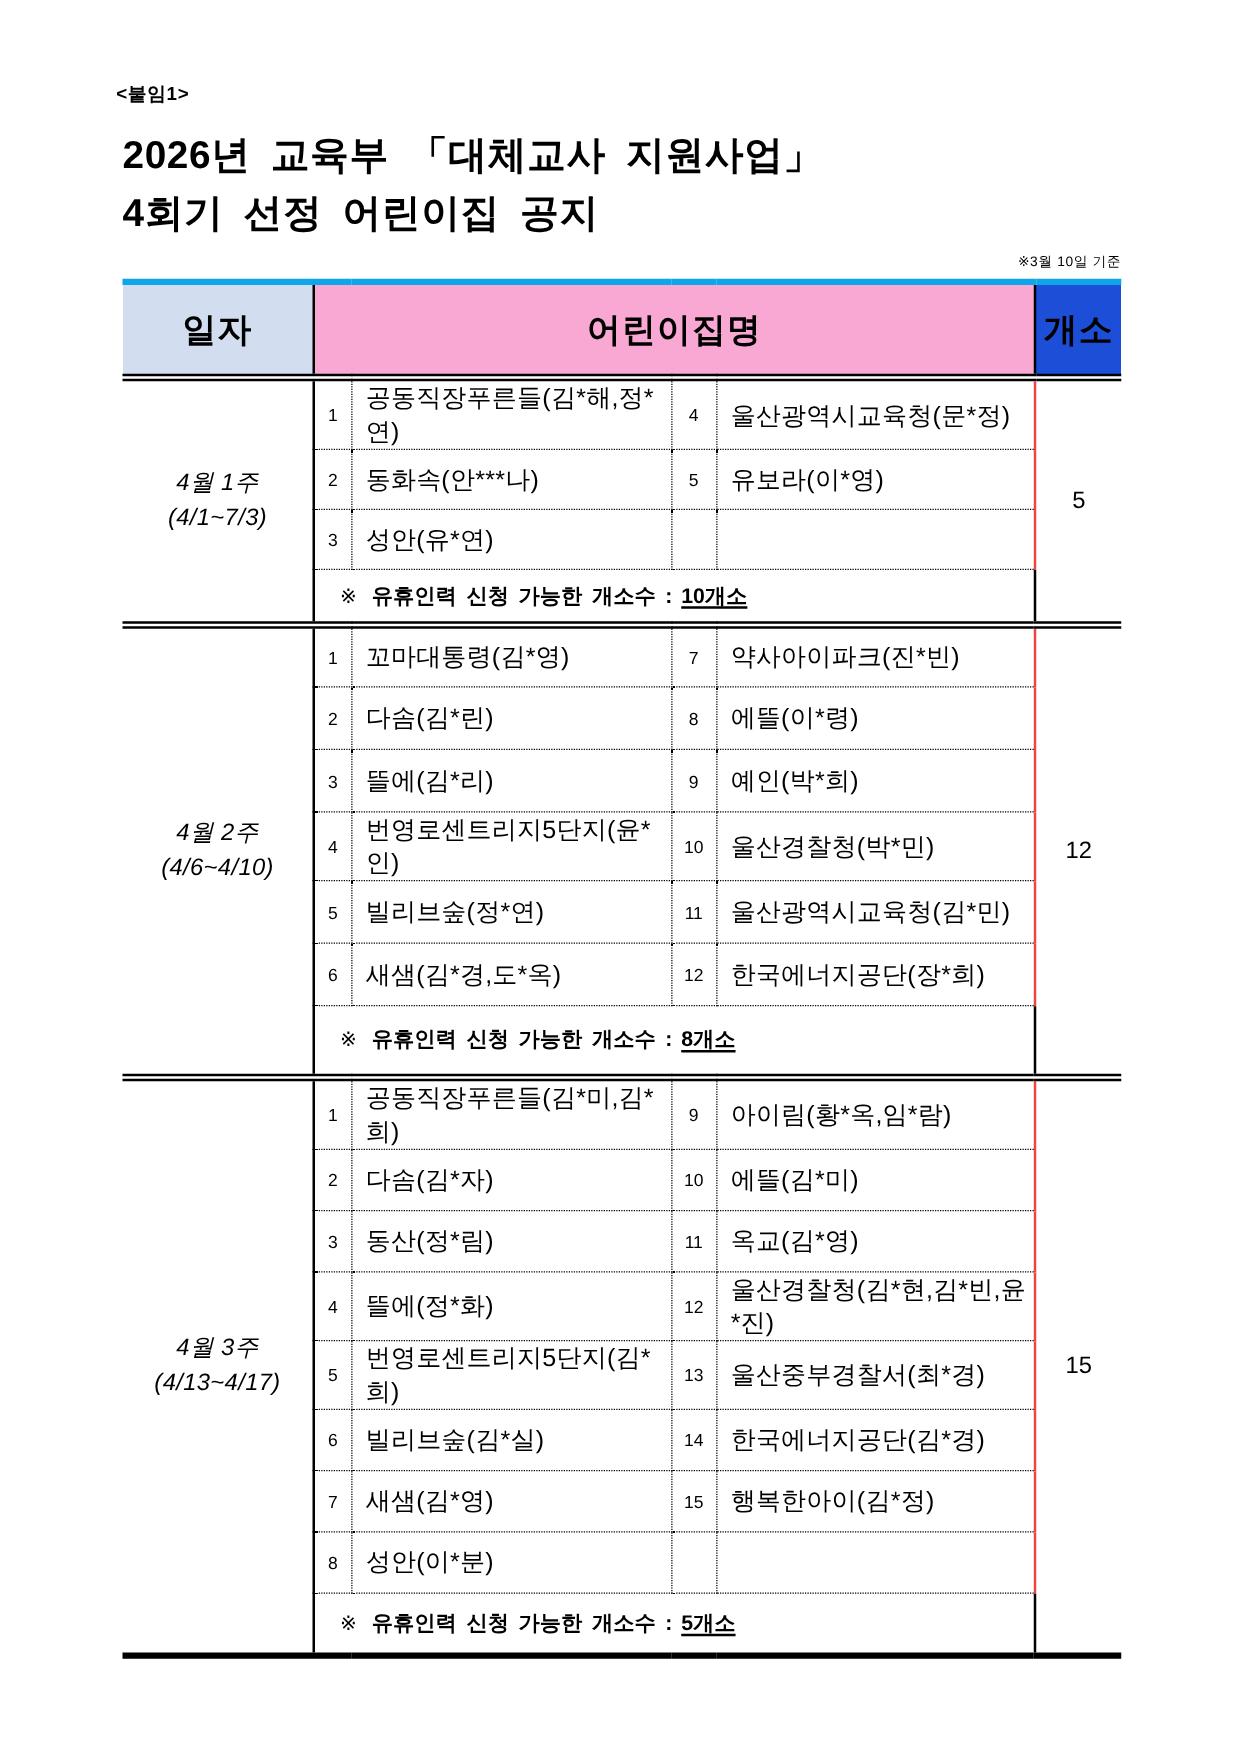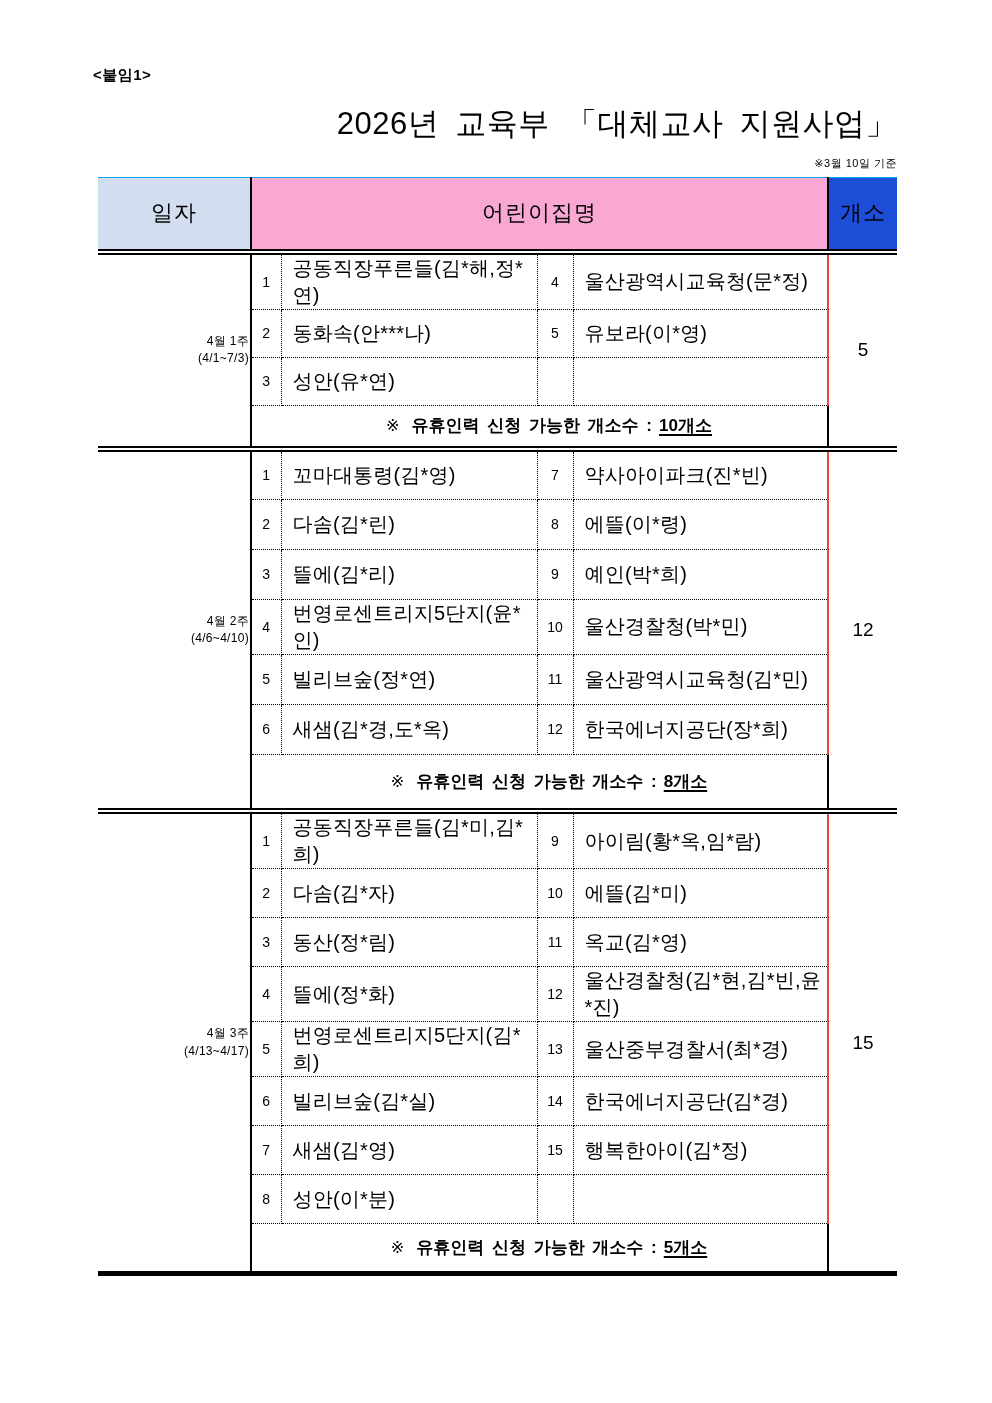--- a/index.html
+++ b/index.html
@@ -3,58 +3,59 @@
 <meta charset="utf-8">
 <style>
   html,body{margin:0;padding:0;background:#fff;}
   .page{
     position:relative;width:992px;height:1403px;background:#fff;overflow:hidden;
     font-family:"Liberation Sans","DejaVu Sans",sans-serif;color:#000;
   }
   .content{position:absolute;left:98px;top:66px;width:799px;}
   .attach{font-weight:700;font-size:15px;margin-left:-5px;letter-spacing:0.5px;}
   .title{
-    text-align:right;font-weight:400;font-size:31px;line-height:1.5;
+    text-align:left;font-weight:700;font-size:31px;line-height:1.5;
     margin-top:16px;word-spacing:7px;letter-spacing:0.5px;
   }
   .date-note{text-align:right;font-size:11px;margin-top:8px;margin-bottom:6px;letter-spacing:0.5px;}
   table.tbl{border-collapse:collapse;table-layout:fixed;width:799px;}
   table.tbl td,table.tbl th{overflow:hidden;vertical-align:middle;}
   tr.hrow th{
-    border-top:1px solid #0ea5e9;border-bottom:6px double #000;
-    font-weight:400;font-size:22px;text-align:center;height:69px;letter-spacing:1px;
+    border-top:5px solid #0ea5e9;border-bottom:6px double #000;
+    font-weight:700;font-size:27px;text-align:center;height:69px;letter-spacing:1px;
   }
   th.h-date{border-right:2px solid #000;}
   th.h-name{border-right:2px solid #000;}
-  td.c-date{border-right:2px solid #000;text-align:right;font-size:12px;line-height:1.45;letter-spacing:0.3px;}
+  td.c-date{border-right:2px solid #000;text-align:center;font-size:19px;line-height:1.45;letter-spacing:0.3px;font-style:italic;}
   td.c-count{text-align:center;font-size:19px;}
   td.c-num{border-right:1px dotted #000;border-bottom:1px dotted #000;text-align:center;font-size:14px;}
   td.c-name{border-bottom:1px dotted #000;font-size:20px;padding:0 4px 0 11px;letter-spacing:0.2px;}
   td.c-name-l{border-right:1px dotted #000;}
   td.c-name-r{border-right:2px solid #ef4444;}
-  td.c-notice{border-right:2px solid #000;font-weight:700;font-size:17px;padding-left:20px;word-spacing:3px;text-align:center;}
+  td.c-notice{border-right:2px solid #000;font-weight:700;font-size:17px;padding-left:20px;word-spacing:3px;}
   .n-mark{margin-right:12px;font-weight:400;font-size:16px;}
   .n-label{margin-right:7px;}
   .n-value{font-weight:700;text-decoration:underline;text-decoration-thickness:2px;text-underline-offset:3px;}
   .g-end{border-bottom:6px double #000;}
   .t-end{border-bottom:5px solid #000;}
   tr.rh1{height:48px;} tr.nh1{height:44px;}
   tr.rh2{height:50px;} tr.nh2{height:57px;}
   tr.rh3{height:49px;} tr.nh3{height:50px;}
 </style>
 </head>
 <body>
 
 <div class="page">
   <div class="content">
 
     <div class="attach">&lt;붙임1&gt;</div>
 
     <div class="title">
       <div>2026년 교육부 「대체교사 지원사업」</div>
+      <div>4회기 선정 어린이집 공지</div>
     </div>
 
     <div class="date-note">※3월 10일 기준</div>
 
     <table class="tbl">
       <colgroup>
         <col style="width:153px">
           <col style="width:30px">
           <col style="width:256px">
         <col style="width:36px">

